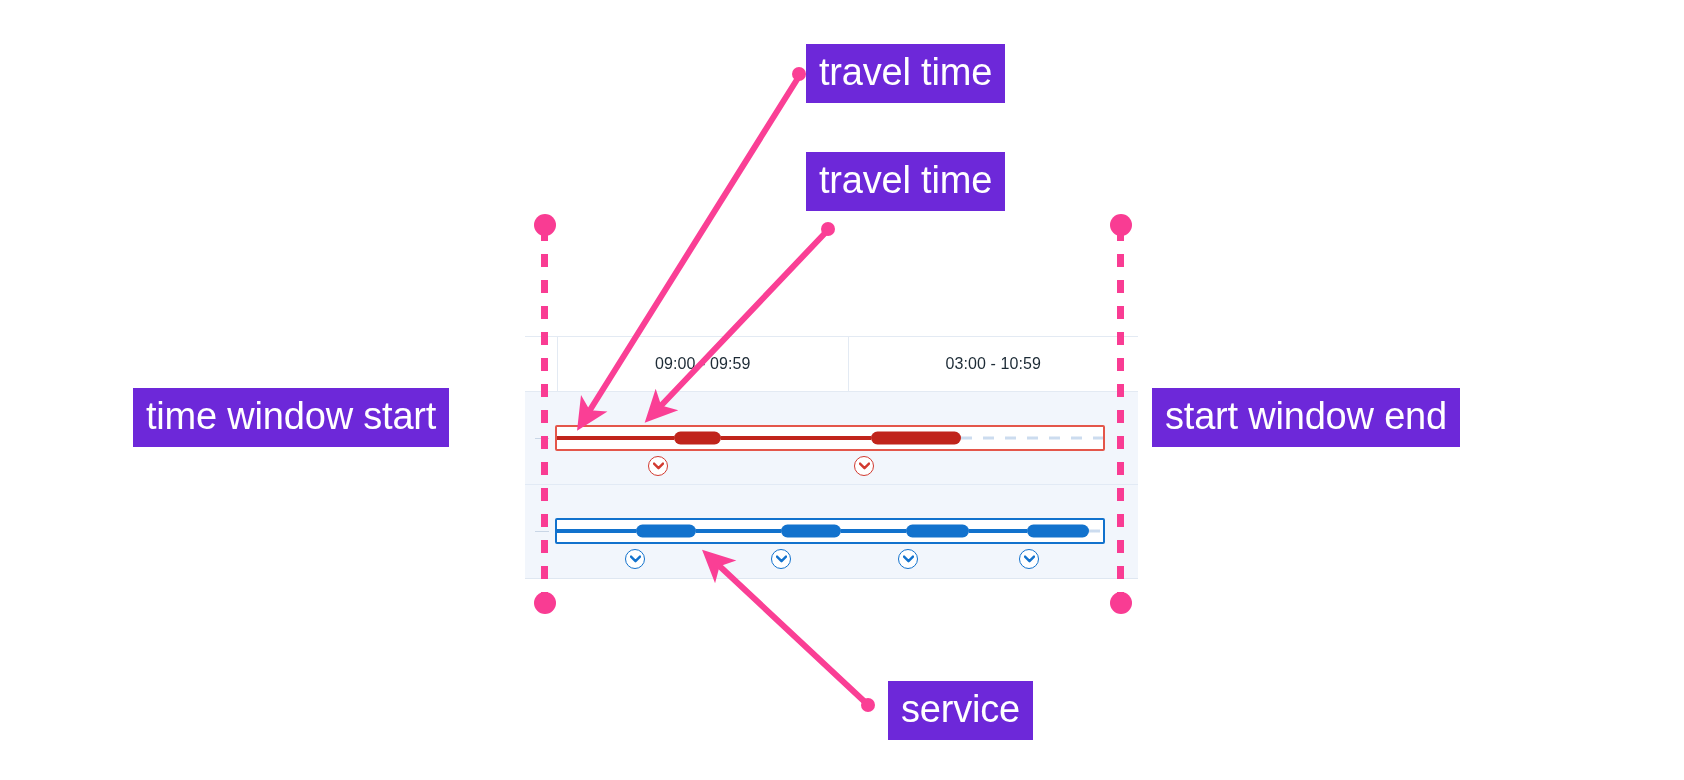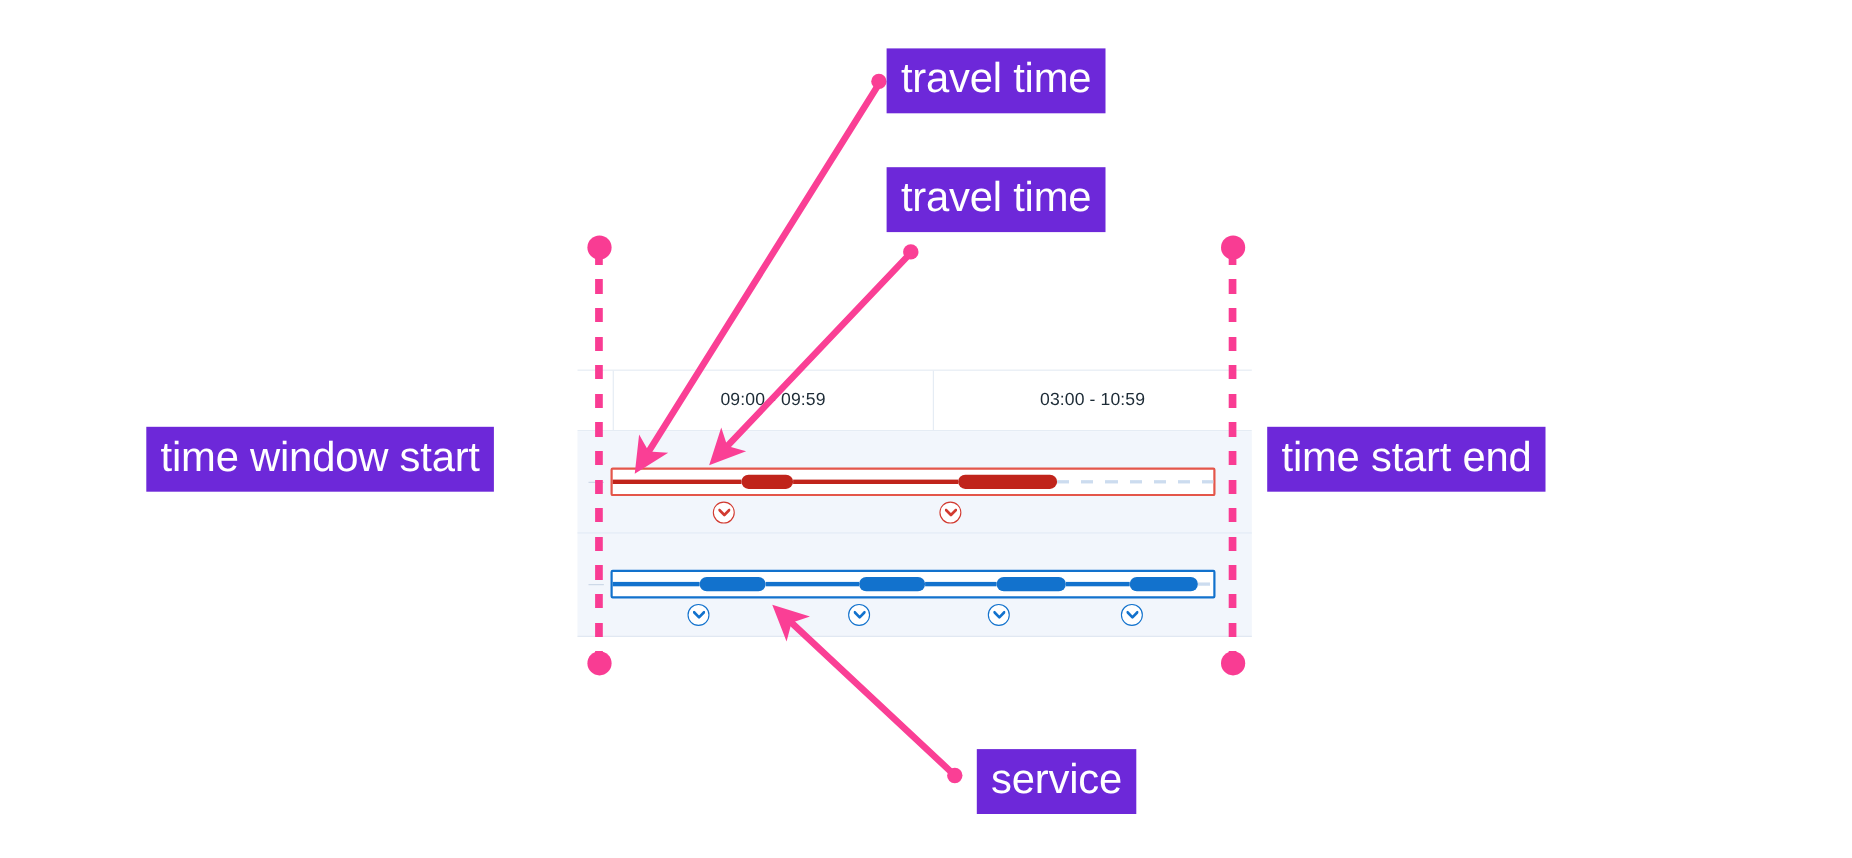--- a/index.html
+++ b/index.html
@@ -300,17 +300,17 @@
       <circle cx="868" cy="705" r="7"></circle>
     </g>
   </svg>
 
   <div class="callout" style="left:806px; top:44px;">travel time</div>
 
   <div class="callout" style="left:806px; top:152px;">travel time</div>
 
   <div class="callout" style="left:133px; top:388px;">time window start</div>
 
-  <div class="callout" style="left:1152px; top:388px;">time start end</div>
+  <div class="callout" style="left:1152px; top:388px;">start window end</div>
 
   <div class="callout" style="left:888px; top:681px;">service</div>
 
 </div>
 
 </body></html>

